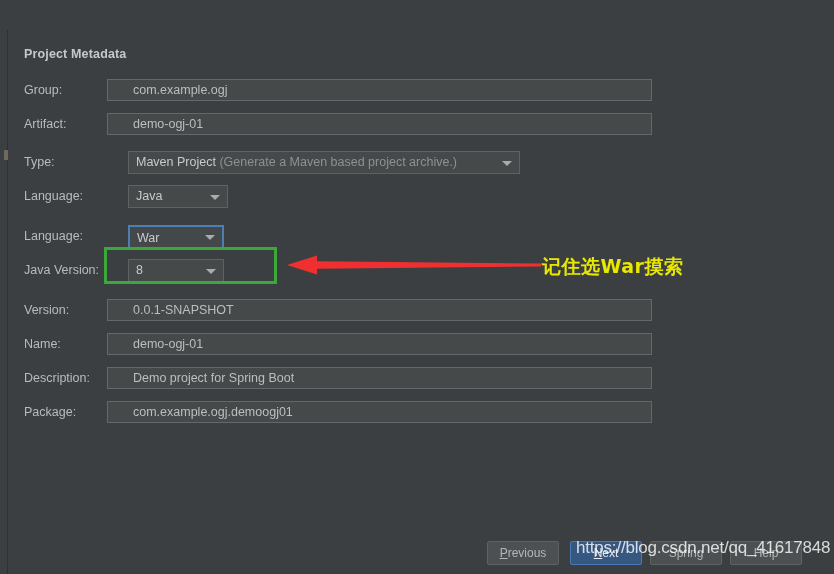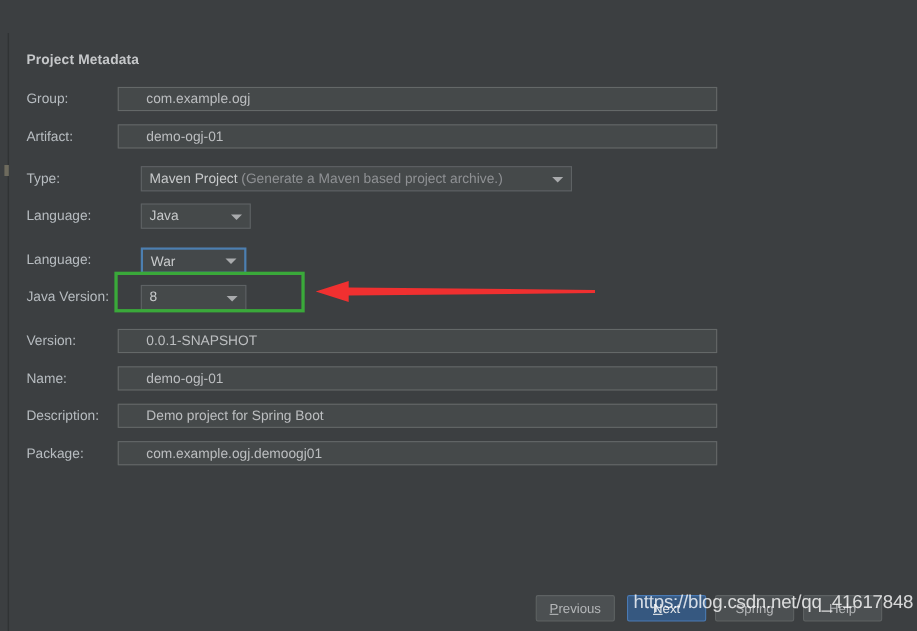--- a/index.html
+++ b/index.html
@@ -331,20 +331,21 @@
     </div>
 
     <div class="green-box"></div>
 
     <div class="red-arrow">
       <svg width="260" height="34" viewBox="0 0 260 34">
         <path d="M6 17 L36 7.5 L36 13.3 L260 15.6 L260 18.4 L36 20.7 L36 26.5 Z" fill="#f03030"></path>
       </svg>
     </div>
 
+    <div class="note-cn">记住选War摸索</div>
 
     <div class="btnbar">
       <div class="btn btn-previous"><u>P</u><span>revious</span></div>
       <div class="btn btn-next primary"><u>N</u><span>ext</span></div>
       <div class="btn btn-cancel">Spring</div>
       <div class="btn btn-help">Help</div>
     </div>
 
   </div>
 

